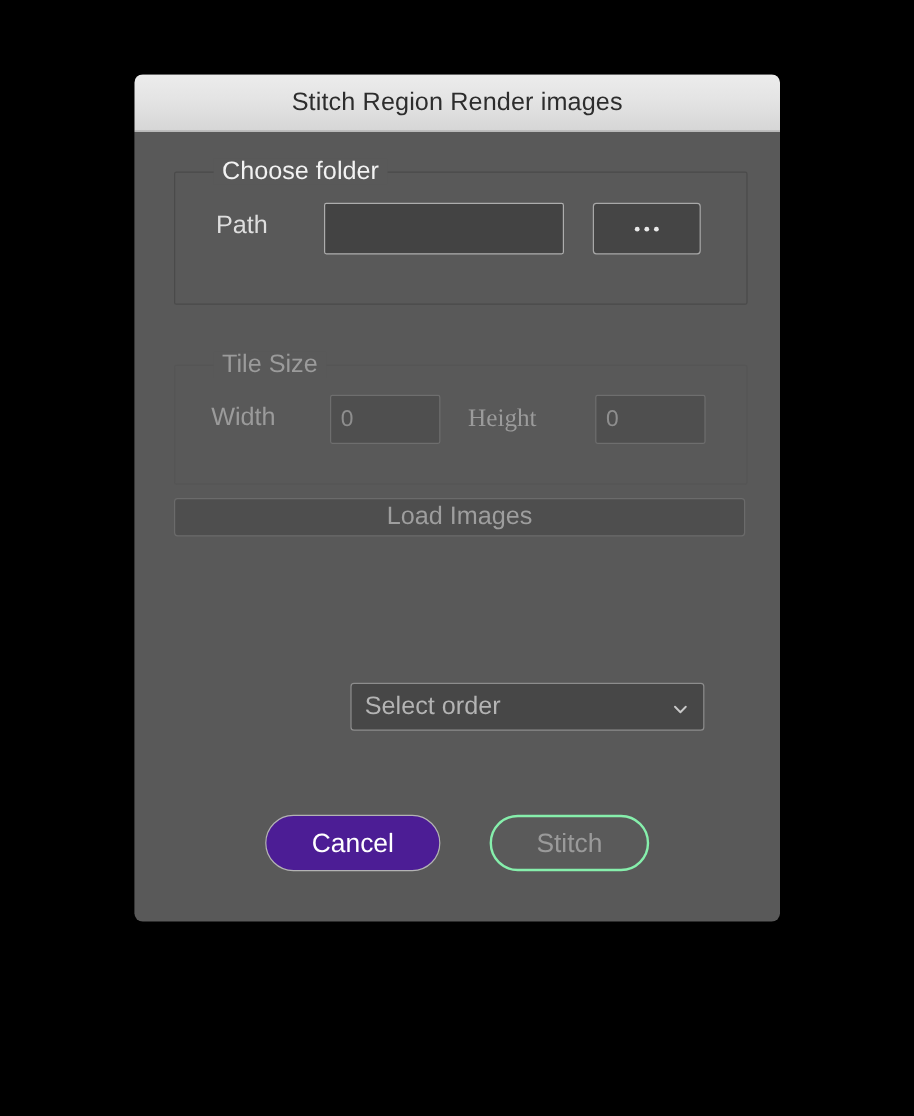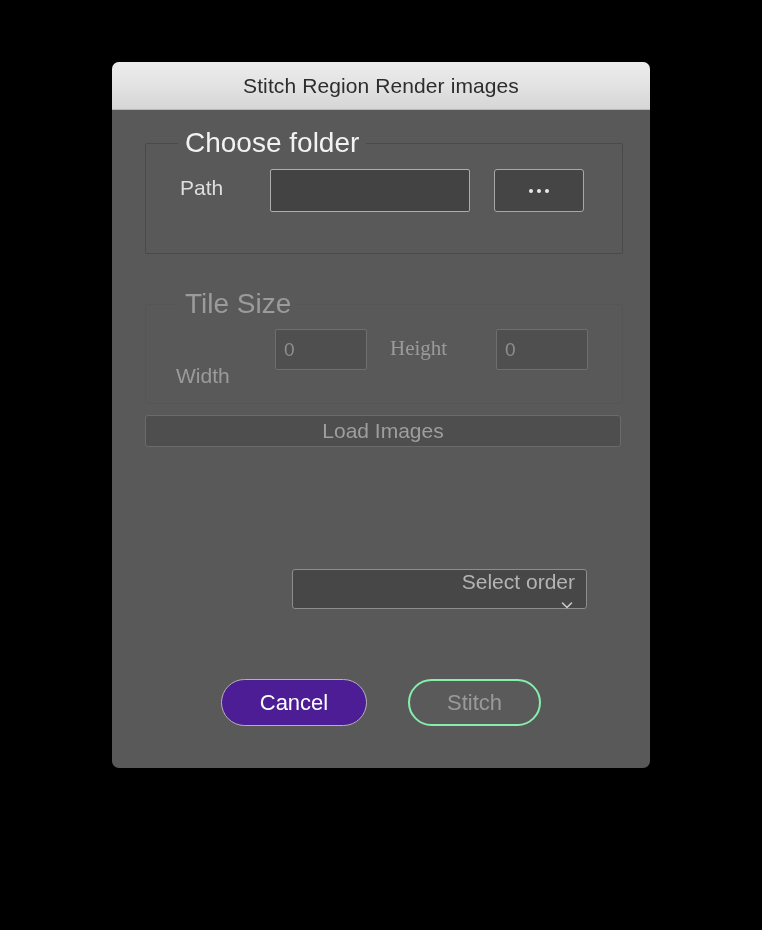--- a/index.html
+++ b/index.html
@@ -61,21 +61,21 @@
   }
   .group.disabled {
     border-color: #555555;
   }
   .group-title {
     position: absolute;
     top: -12px;
     left: 32px;
     padding: 0 7px;
     background: #595959;
-    font-size: 28px;
+    font-size: 21px;
     line-height: 22px;
     color: #f2f2f2;
     white-space: nowrap;
   }
   .group.disabled > .group-title {
     color: #9b9b9b;
   }
 
   
   #group-folder { top: 33px; height: 111px; }
@@ -155,25 +155,24 @@
     position: absolute;
     left: 180px;
     top: 459px;
     width: 295px;
     height: 40px;
     background: #474747;
     border: 1px solid #8d8d8d;
     border-radius: 3px;
     box-sizing: border-box;
     display: flex;
-    align-items: flex-end;
+    align-items: center;
     padding: 0 11px;
     font-size: 21px;
     color: #b4b4b4;
-    flex-direction: column;
   }
   .select .sel-value { flex: 1; }
   .select .chev {
     width: 16px;
     height: 16px;
     display: block;
   }
 
   
   .footer {
@@ -230,21 +229,21 @@
       <div class="btn-dots" style="position:absolute; left:348px; top:25px; width:90px; height:43px;">
         <span class="dot"></span>
         <span class="dot"></span>
         <span class="dot"></span>
       </div>
     </div>
 
     <div class="group disabled" id="group-tile">
       <span class="group-title">Tile Size</span>
 
-      <div class="row" style="left:30px; top:31px;margin-top:28px;">
+      <div class="row" style="left:30px; top:31px;">
         <span class="field-label dim">Width</span>
       </div>
 
       <div class="textinput disabled" style="position:absolute; left:129px; top:24px; width:92px; height:41px;">0</div>
 
       <div class="row" style="left:244px; top:31px;font-family:Liberation Serif, serif;">
         <span class="field-label dim">Height</span>
       </div>
 
       <div class="textinput disabled" style="position:absolute; left:350px; top:24px; width:92px; height:41px;">0</div>

